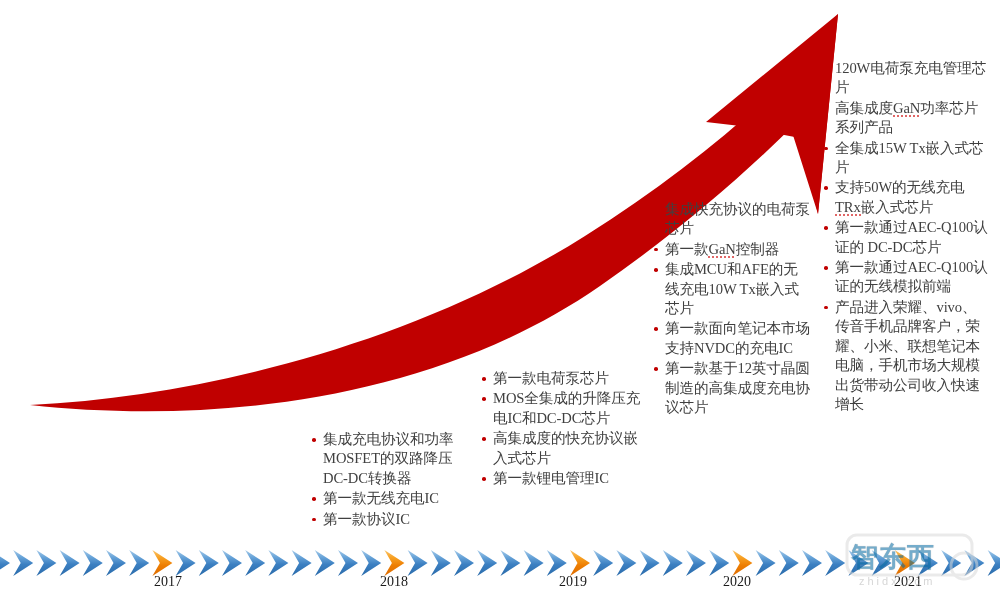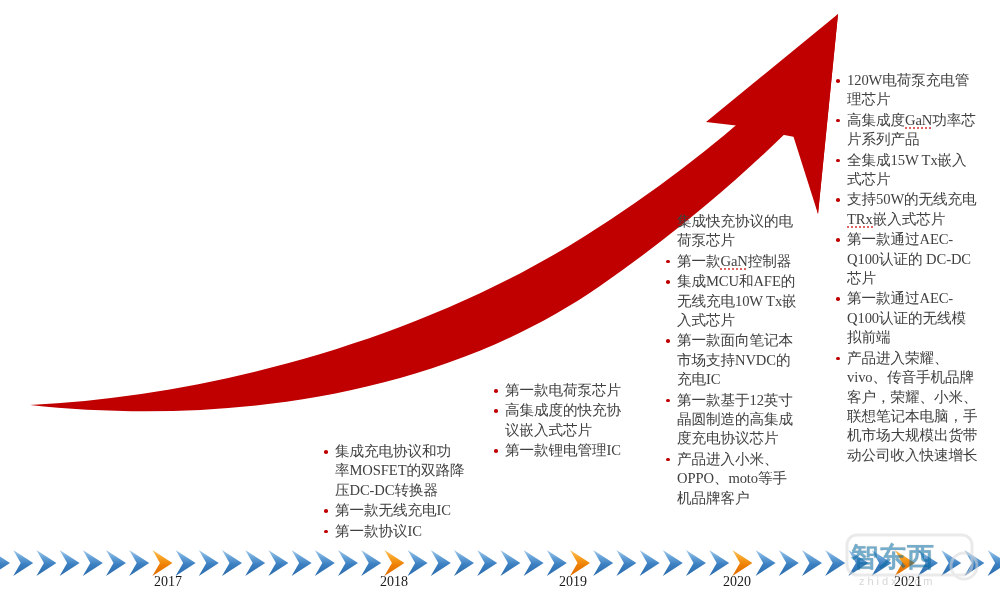--- a/index.html
+++ b/index.html
@@ -26,21 +26,21 @@
     pointer-events: none;
   }
 
   
   .col {
     position: absolute;
     box-sizing: border-box;
   }
   .bullet-list {
     list-style: none;
-    margin: 16px;
+    margin: 4px;
     padding: 0;
   }
   .bullet-item {
     position: relative;
     padding-left: 13px;
     margin-bottom: 1px;
     color: #404040;
     font-size: 14.6px;
     line-height: 1.33;
     letter-spacing: -0.1px;
@@ -176,33 +176,33 @@
     <ul class="bullet-list">
       <li class="bullet-item">集成充电协议和功率MOSFET的双路降压DC-DC转换器</li>
       <li class="bullet-item">第一款无线充电IC</li>
       <li class="bullet-item">第一款协议IC</li>
     </ul>
   </div>
 
   <div class="col" id="col-2019">
     <ul class="bullet-list">
       <li class="bullet-item">第一款电荷泵芯片</li>
+      <li class="bullet-item">MOS全集成的升降压充电IC和DC-DC芯片</li>
       <li class="bullet-item">高集成度的快充协议嵌入式芯片</li>
       <li class="bullet-item">第一款锂电管理IC</li>
     </ul>
   </div>
 
   <div class="col" id="col-2020">
     <ul class="bullet-list">
       <li class="bullet-item">集成快充协议的电荷泵芯片</li>
       <li class="bullet-item">第一款<span class="sq">GaN</span>控制器</li>
       <li class="bullet-item">集成MCU和AFE的无线充电10W Tx嵌入式芯片</li>
       <li class="bullet-item">第一款面向笔记本市场支持NVDC的充电IC</li>
       <li class="bullet-item">第一款基于12英寸晶圆制造的高集成度充电协议芯片</li>
-      <li class="bullet-item">产品进入小米、OPPO、moto等手机品牌客户</li>
     </ul>
   </div>
 
   <div class="col" id="col-2021">
     <ul class="bullet-list">
       <li class="bullet-item">120W电荷泵充电管理芯片</li>
       <li class="bullet-item">高集成度<span class="sq">GaN</span>功率芯片系列产品</li>
       <li class="bullet-item">全集成15W Tx嵌入式芯片</li>
       <li class="bullet-item">支持50W的无线充电<span class="sq">TRx</span>嵌入式芯片</li>
       <li class="bullet-item">第一款通过AEC-Q100认证的 DC-DC芯片</li>

